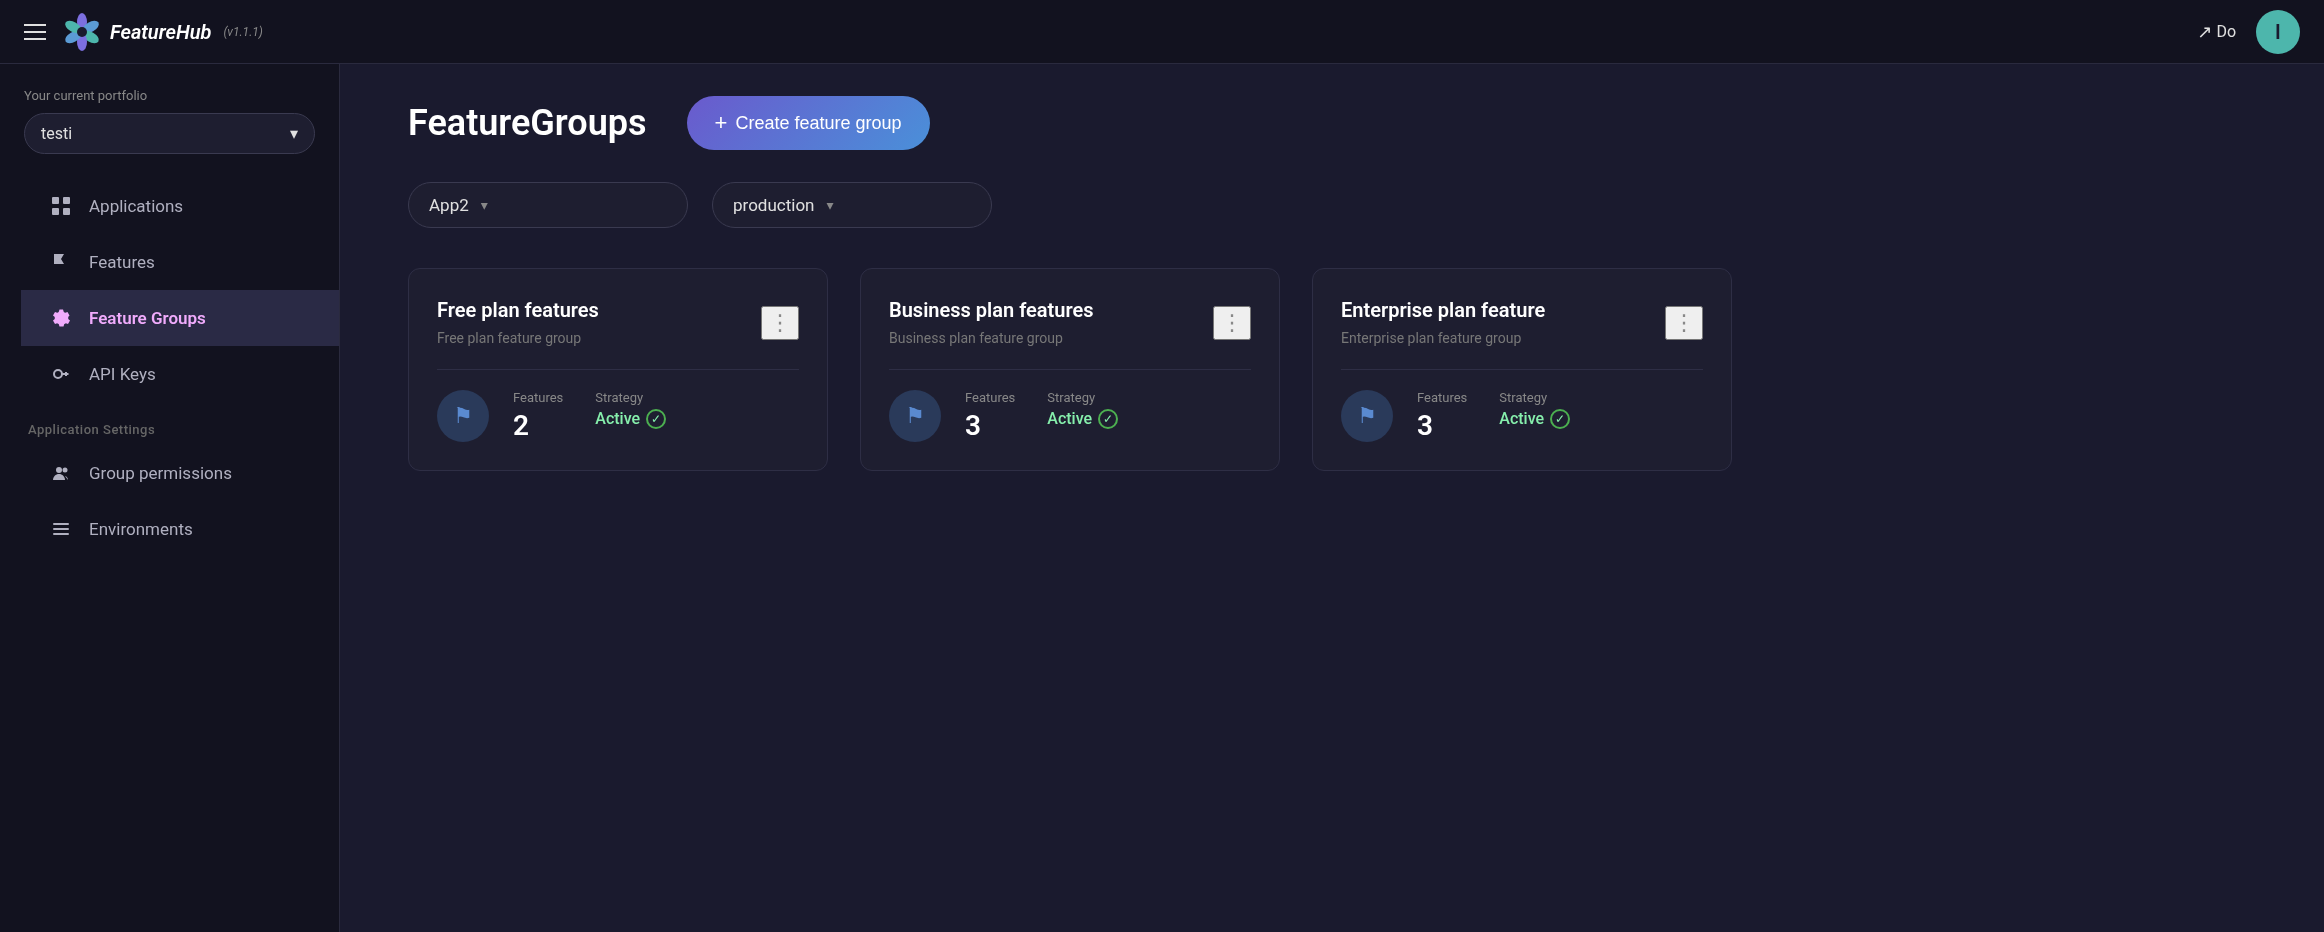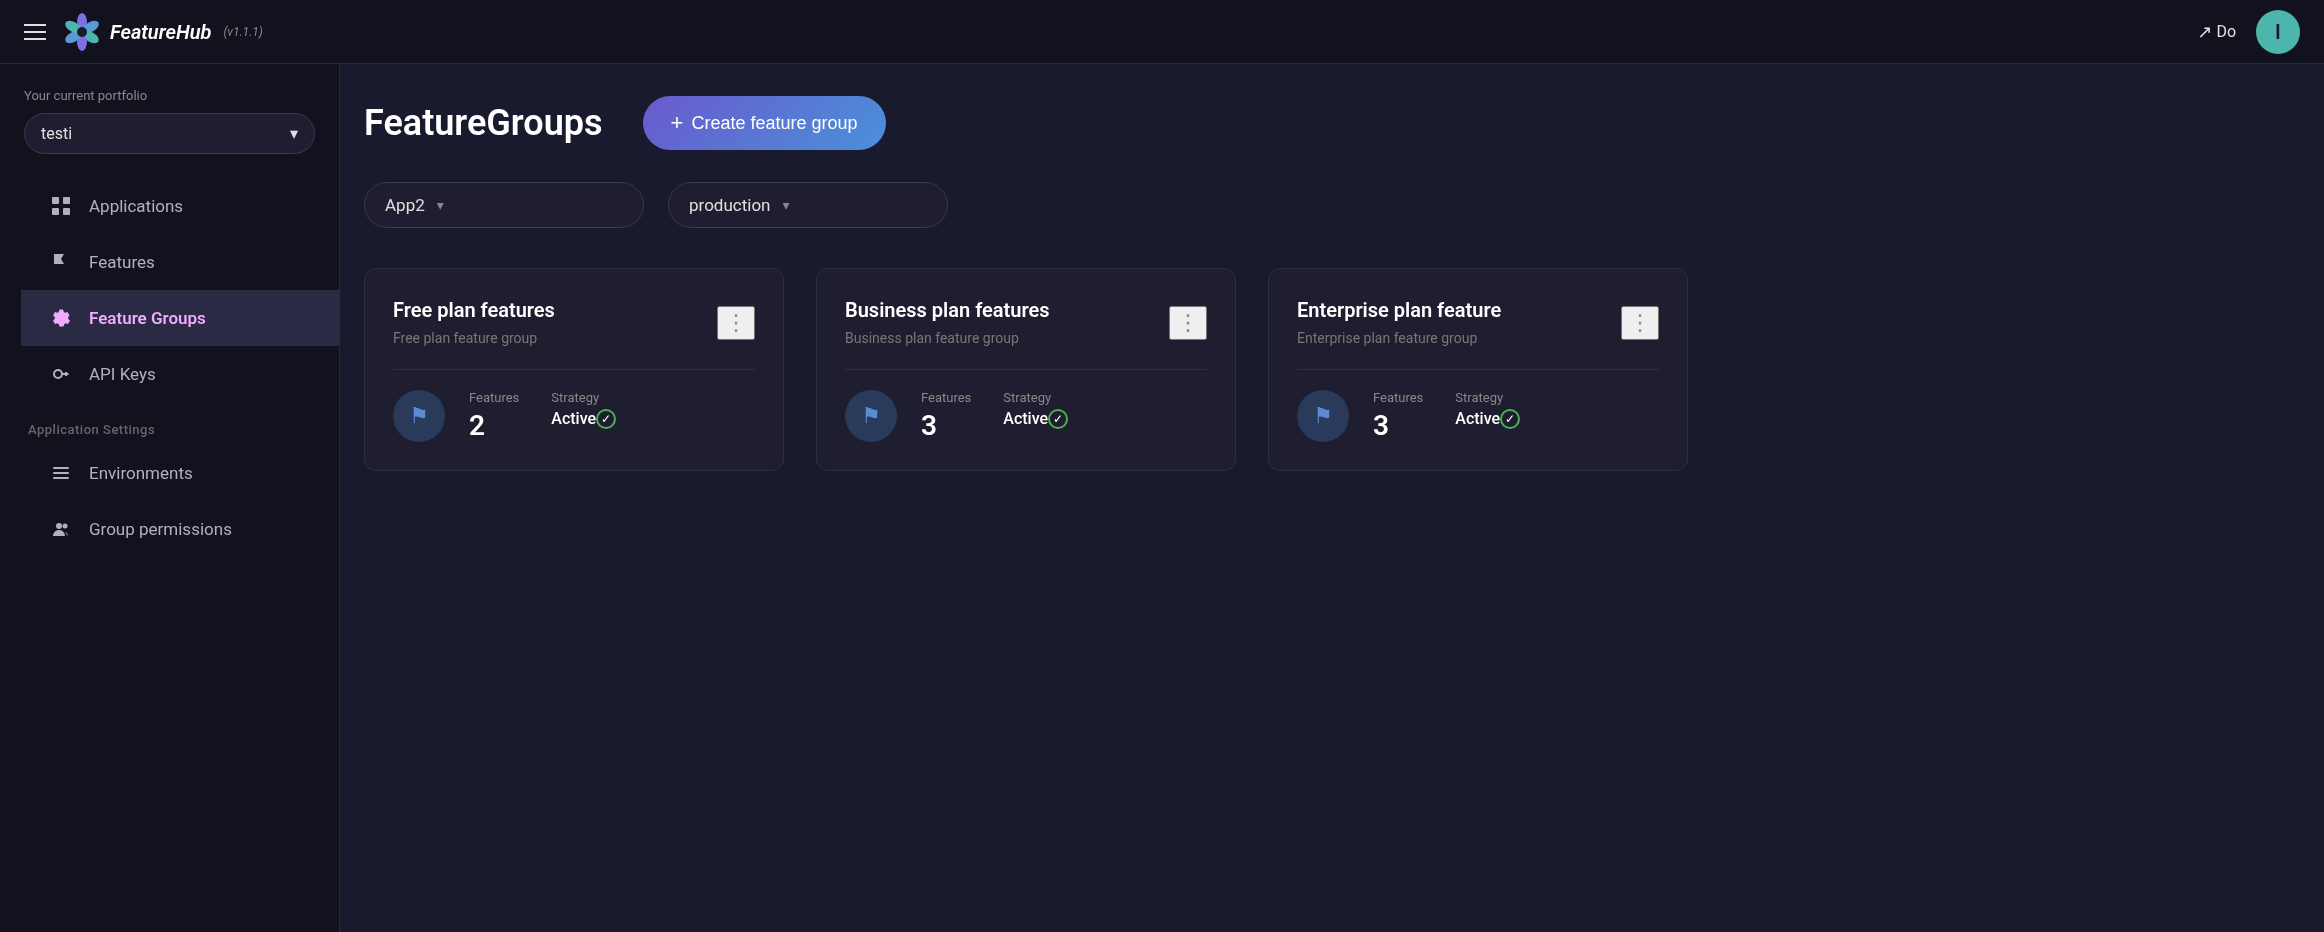--- a/index.html
+++ b/index.html
@@ -162,23 +162,24 @@
       padding: 20px 28px 8px;
       font-size: 13px;
       color: #666;
       font-weight: 500;
       letter-spacing: 0.5px;
     }
 
     
     .content {
       flex: 1;
-      padding: 32px 24px;
+      padding: 32px 60px;
       overflow-y: auto;
       background: #1a1a2e;
+      margin-left: 8px;
     }
 
     
     .page-header {
       display: flex;
       align-items: center;
       gap: 40px;
       margin-bottom: 32px;
     }
     .page-title {
@@ -314,22 +315,22 @@
       flex-direction: column;
       gap: 4px;
     }
     .stat-status-label {
       font-size: 13px;
       color: #888;
     }
     .status-active {
       display: flex;
       align-items: center;
-      gap: 0;
-      color: #ffffff;
+      gap: 6px;
+      color: #86efac;
       font-size: 16px;
       font-weight: 500;
     }
     .check-icon {
       width: 20px;
       height: 20px;
       border-radius: 50%;
       border: 2px solid #4caf50;
       display: flex;
       align-items: center;
@@ -419,37 +420,37 @@
           </svg>
         </span>
         <span>API Keys</span>
       </div>
 
       <div class="section-header">Application Settings</div>
 
       <div class="nav-item">
         <span class="nav-icon">
           <svg width="20" height="20" viewBox="0 0 20 20" fill="currentColor">
-            <rect x="2" y="4" width="16" height="2" rx="1"></rect>
-            <rect x="2" y="9" width="16" height="2" rx="1"></rect>
-            <rect x="2" y="14" width="16" height="2" rx="1"></rect>
-          </svg>
-        </span>
-        <span>Environments</span>
-      </div>
-      <div class="nav-item">
-        <span class="nav-icon">
-          <svg width="20" height="20" viewBox="0 0 20 20" fill="currentColor">
             <circle cx="8" cy="7" r="3"></circle>
             <path d="M2 17c0-3.3 2.7-6 6-6s6 2.7 6 6"></path>
             <circle cx="14" cy="7" r="2.5"></circle>
             <path d="M14 13c1.8.5 3 2.1 3 4"></path>
           </svg>
         </span>
         <span>Group permissions</span>
+      </div>
+      <div class="nav-item">
+        <span class="nav-icon">
+          <svg width="20" height="20" viewBox="0 0 20 20" fill="currentColor">
+            <rect x="2" y="4" width="16" height="2" rx="1"></rect>
+            <rect x="2" y="9" width="16" height="2" rx="1"></rect>
+            <rect x="2" y="14" width="16" height="2" rx="1"></rect>
+          </svg>
+        </span>
+        <span>Environments</span>
       </div>
     </nav>
   </aside>
 
   <main class="content">
 
     <div class="page-header">
       <h1 class="page-title">FeatureGroups</h1>
       <button class="create-btn">
         <span class="create-btn-plus">+</span>

